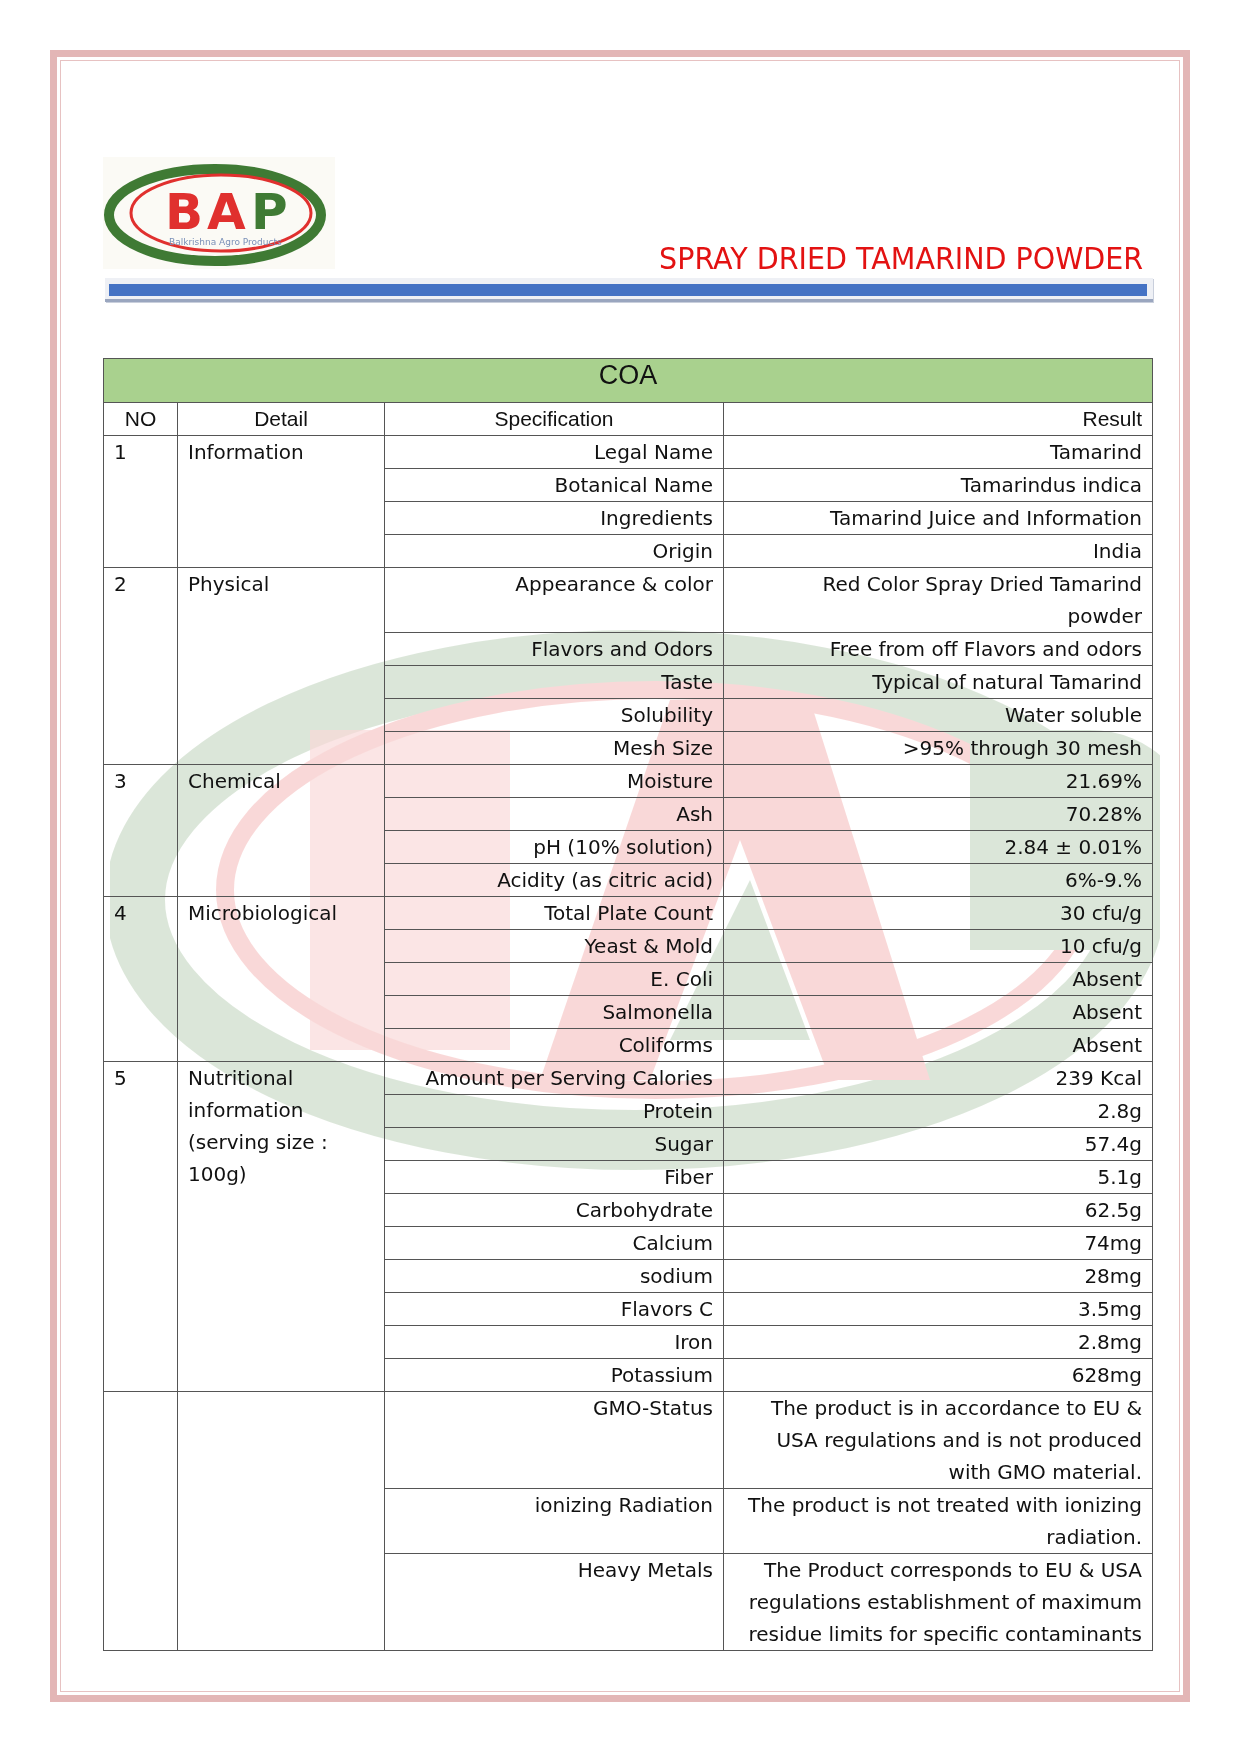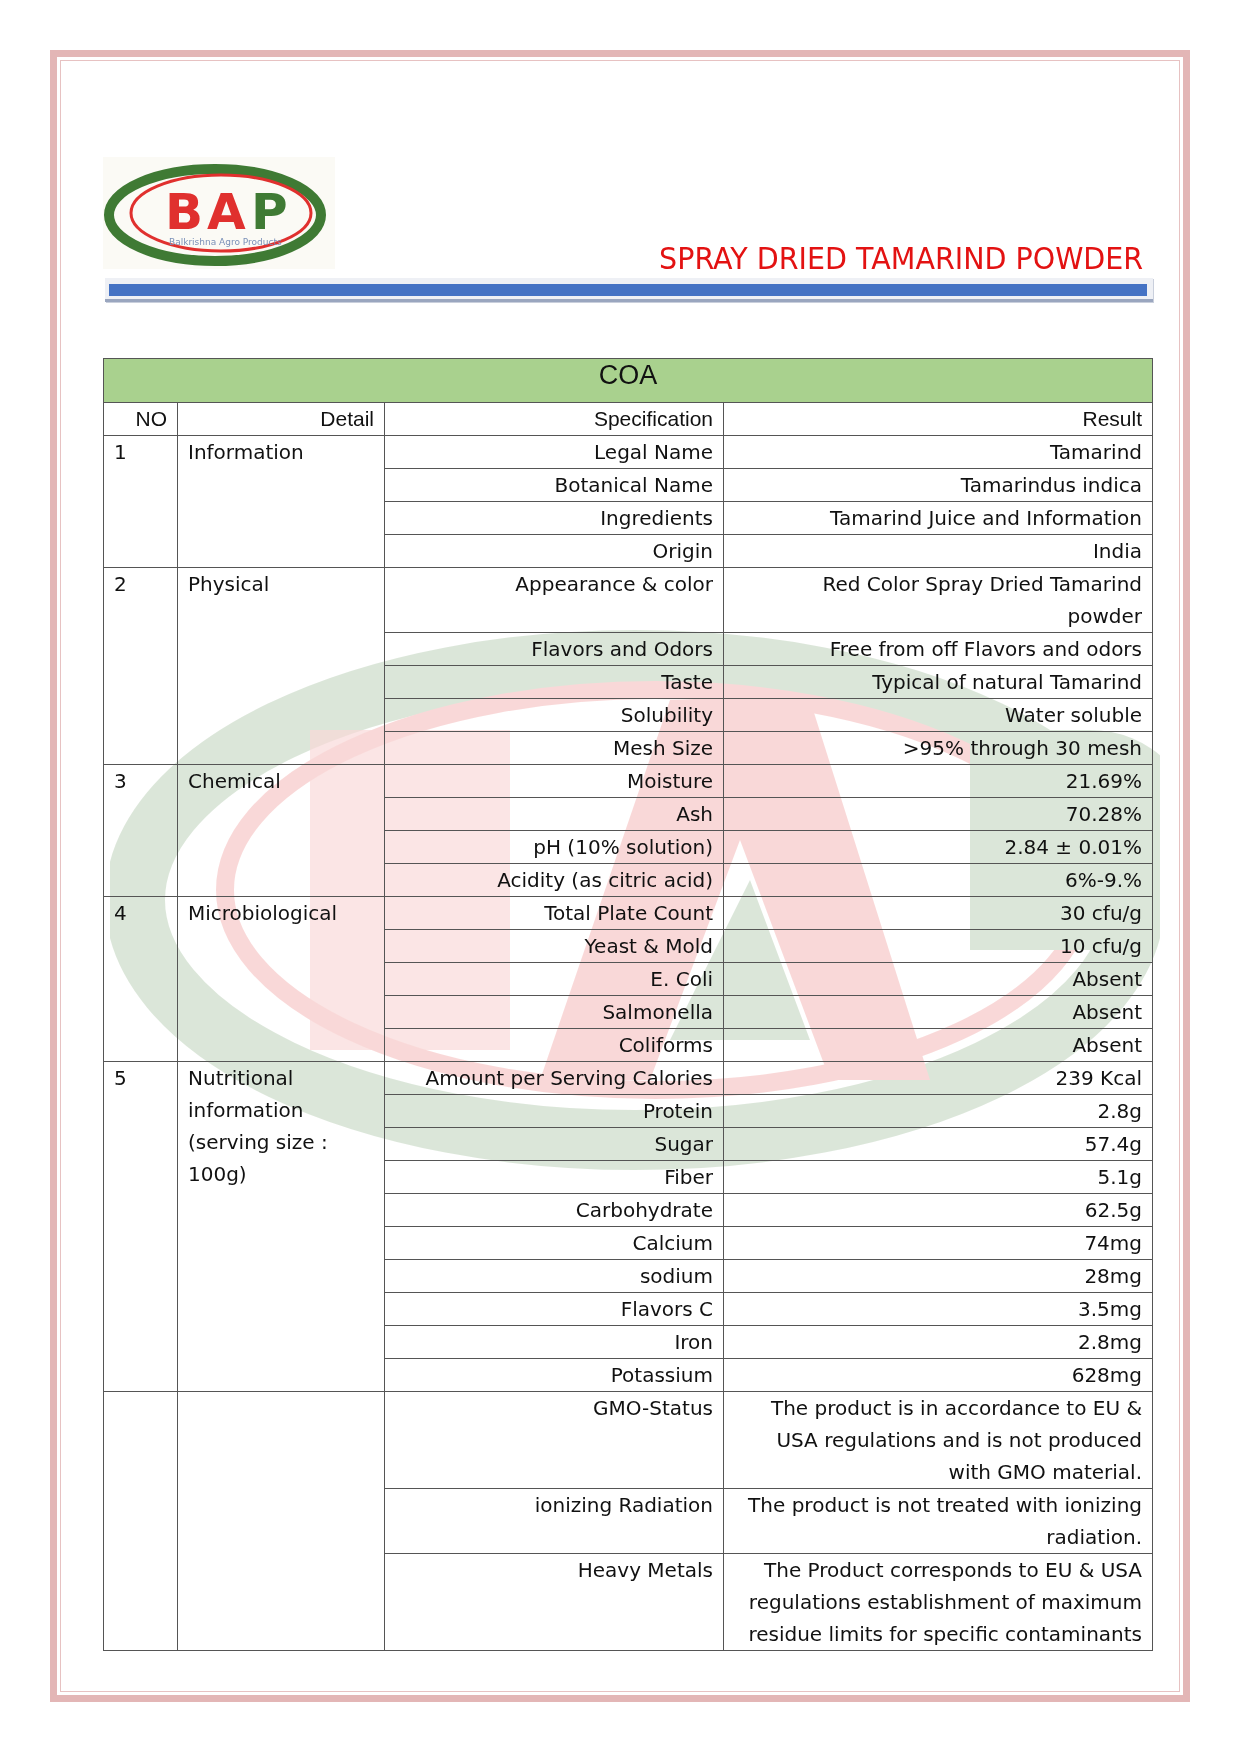--- a/index.html
+++ b/index.html
@@ -49,21 +49,21 @@
     border: 1.5px solid #555; padding: 0 10px; vertical-align: top;
     line-height: 32px; font-weight: normal;
   }
   .coa-band td {
     background: #a9d18e; text-align: center; font-size: 27px;
     height: 43px; line-height: 43px; vertical-align: middle;
     font-family: "Liberation Sans", sans-serif;
   }
   .hdr th {
     font-family: "Liberation Sans", sans-serif; font-weight: bold;
-    text-align: right; font-size: 21px; height: 32px;
+    text-align: center; font-size: 21px; height: 32px;
   }
   .hdr th.result { text-align: right; }
   td.no, td.detail { vertical-align: middle; }
   td.detail { line-height: 32px; }
   td.spec { text-align: right; }
   td.res { text-align: right; }
   td.res.left { text-align: right; text-indent: 32px; }
   tr.r td { height: 32px; }
   col.c-no { width: 74px; }
   col.c-detail { width: 207px; }

